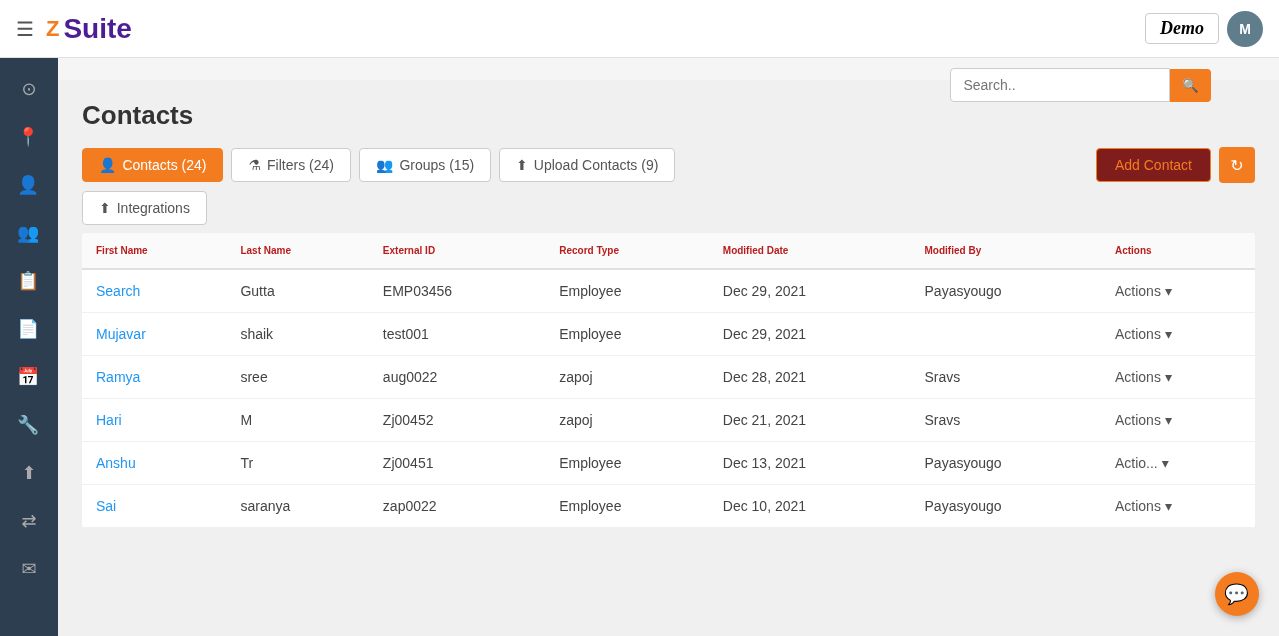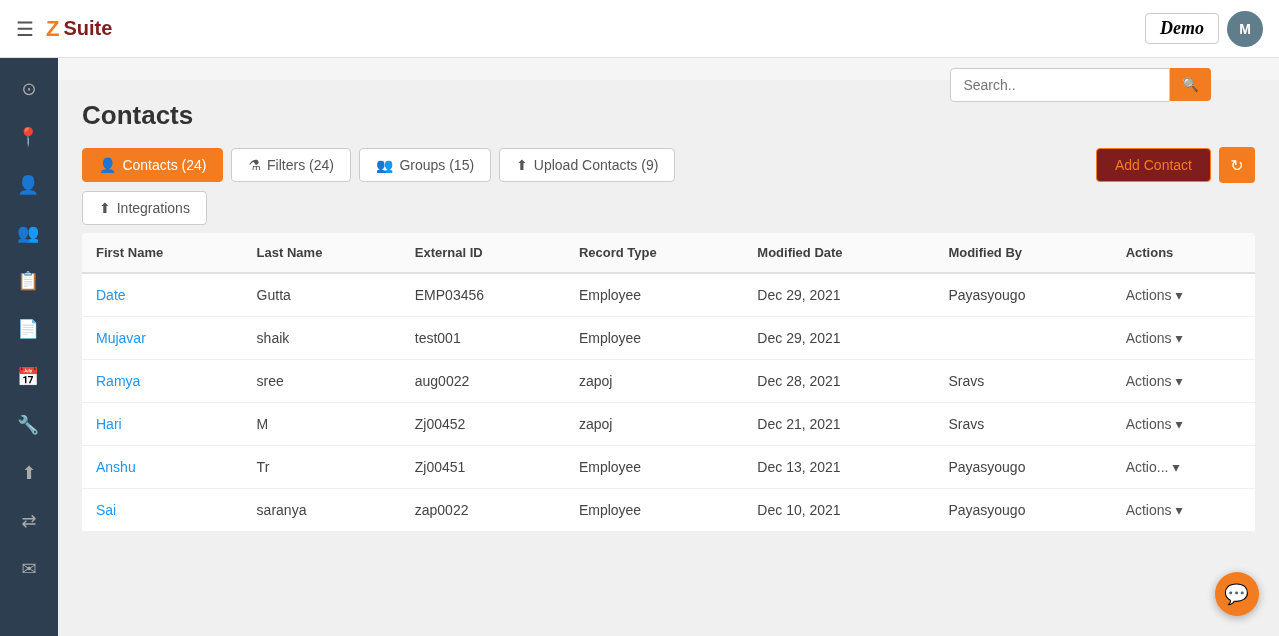--- a/index.html
+++ b/index.html
@@ -9,21 +9,21 @@
     .top-nav {
       position: fixed; top: 0; left: 0; right: 0; height: 58px;
       background: #fff; border-bottom: 1px solid #e0e0e0;
       display: flex; align-items: center; justify-content: space-between;
       padding: 0 16px; z-index: 100;
     }
     .top-nav-left { display: flex; align-items: center; gap: 12px; }
     .hamburger { font-size: 20px; cursor: pointer; color: #555; }
     .logo { display: flex; align-items: center; gap: 4px; }
     .logo-icon { color: #f47c20; font-size: 22px; font-weight: bold; }
-    .logo-text { font-size: 20px; font-weight: bold; color: #7f1d1d; }
+    .logo-text { font-size: 28px; font-weight: bold; color: #4c1d95; }
     .top-nav-right { display: flex; align-items: center; gap: 8px; }
     .demo-badge {
       background: #fff; border: 1px solid #ccc; border-radius: 4px;
       padding: 4px 14px; font-size: 18px; font-family: 'Brush Script MT', cursive;
       font-style: italic; font-weight: bold;
     }
     .avatar-btn {
       width: 36px; height: 36px; background: #607d8b; border-radius: 50%;
       display: flex; align-items: center; justify-content: center;
       color: #fff; font-weight: bold; font-size: 14px; cursor: pointer;
@@ -86,22 +86,22 @@
       padding: 8px 16px; border-radius: 4px; cursor: pointer;
       font-size: 14px; border: 1px solid #ccc; background: #fff; color: #555;
     }
 
     
     .contacts-table {
       width: 100%; border-collapse: collapse; background: #fff;
       border-radius: 4px; overflow: hidden;
     }
     .contacts-table th {
-      text-align: left; padding: 12px 14px; font-size: 13px;
-      color: #404040; font-weight: 600; border-bottom: 2px solid #e0e0e0;
+      text-align: left; padding: 12px 14px; font-size: 10px;
+      color: #b91c1c; font-weight: 600; border-bottom: 2px solid #e0e0e0;
       background: #fafafa;
     }
     .contacts-table td {
       padding: 13px 14px; border-bottom: 1px solid #f0f0f0;
       font-size: 14px; color: #444;
     }
     .contact-link { color: #2196f3; text-decoration: none; cursor: pointer; }
     .actions-btn {
       background: none; border: none; cursor: pointer; color: #555;
       font-size: 14px; display: flex; align-items: center; gap: 4px;
@@ -139,21 +139,21 @@
   <div class="sidebar-item">👥</div>
   <div class="sidebar-item">📋</div>
   <div class="sidebar-item">📄</div>
   <div class="sidebar-item">📅</div>
   <div class="sidebar-item">🔧</div>
   <div class="sidebar-item">⬆</div>
   <div class="sidebar-item">⇄</div>
   <div class="sidebar-item">✉</div>
 </div>
 
-<div style="position:fixed; top:68px; right:68px; display:flex; align-items:flex-start; z-index:101;">
+<div style="position:fixed; top:68px; right:68px; display:flex; align-items:flex-end; z-index:101;">
   <input type="text" class="search-input" placeholder="Search.." style="">
   <button class="search-btn">🔍</button>
 </div>
 
 <div class="main">
   <div class="page-title">Contacts</div>
 
   <div style="display:flex; align-items:center; justify-content:space-between; margin-bottom:8px;">
     <div style="display:flex; gap:8px; align-items:center;">
       <button class="btn-tab active">
@@ -193,21 +193,21 @@
         <th>Last Name</th>
         <th>External ID</th>
         <th>Record Type</th>
         <th>Modified Date</th>
         <th>Modified By</th>
         <th>Actions</th>
       </tr>
     </thead>
     <tbody id="table-body">
         <tr>
-    <td><a class="contact-link">Date</a></td>
+    <td><a class="contact-link">Search</a></td>
     <td>Gutta</td>
     <td>EMP03456</td>
     <td>Employee</td>
     <td>Dec 29, 2021</td>
     <td>Payasyougo</td>
     <td>
       <button class="actions-btn">Actions <span>▾</span></button>
     </td>
   </tr>
         <tr>

